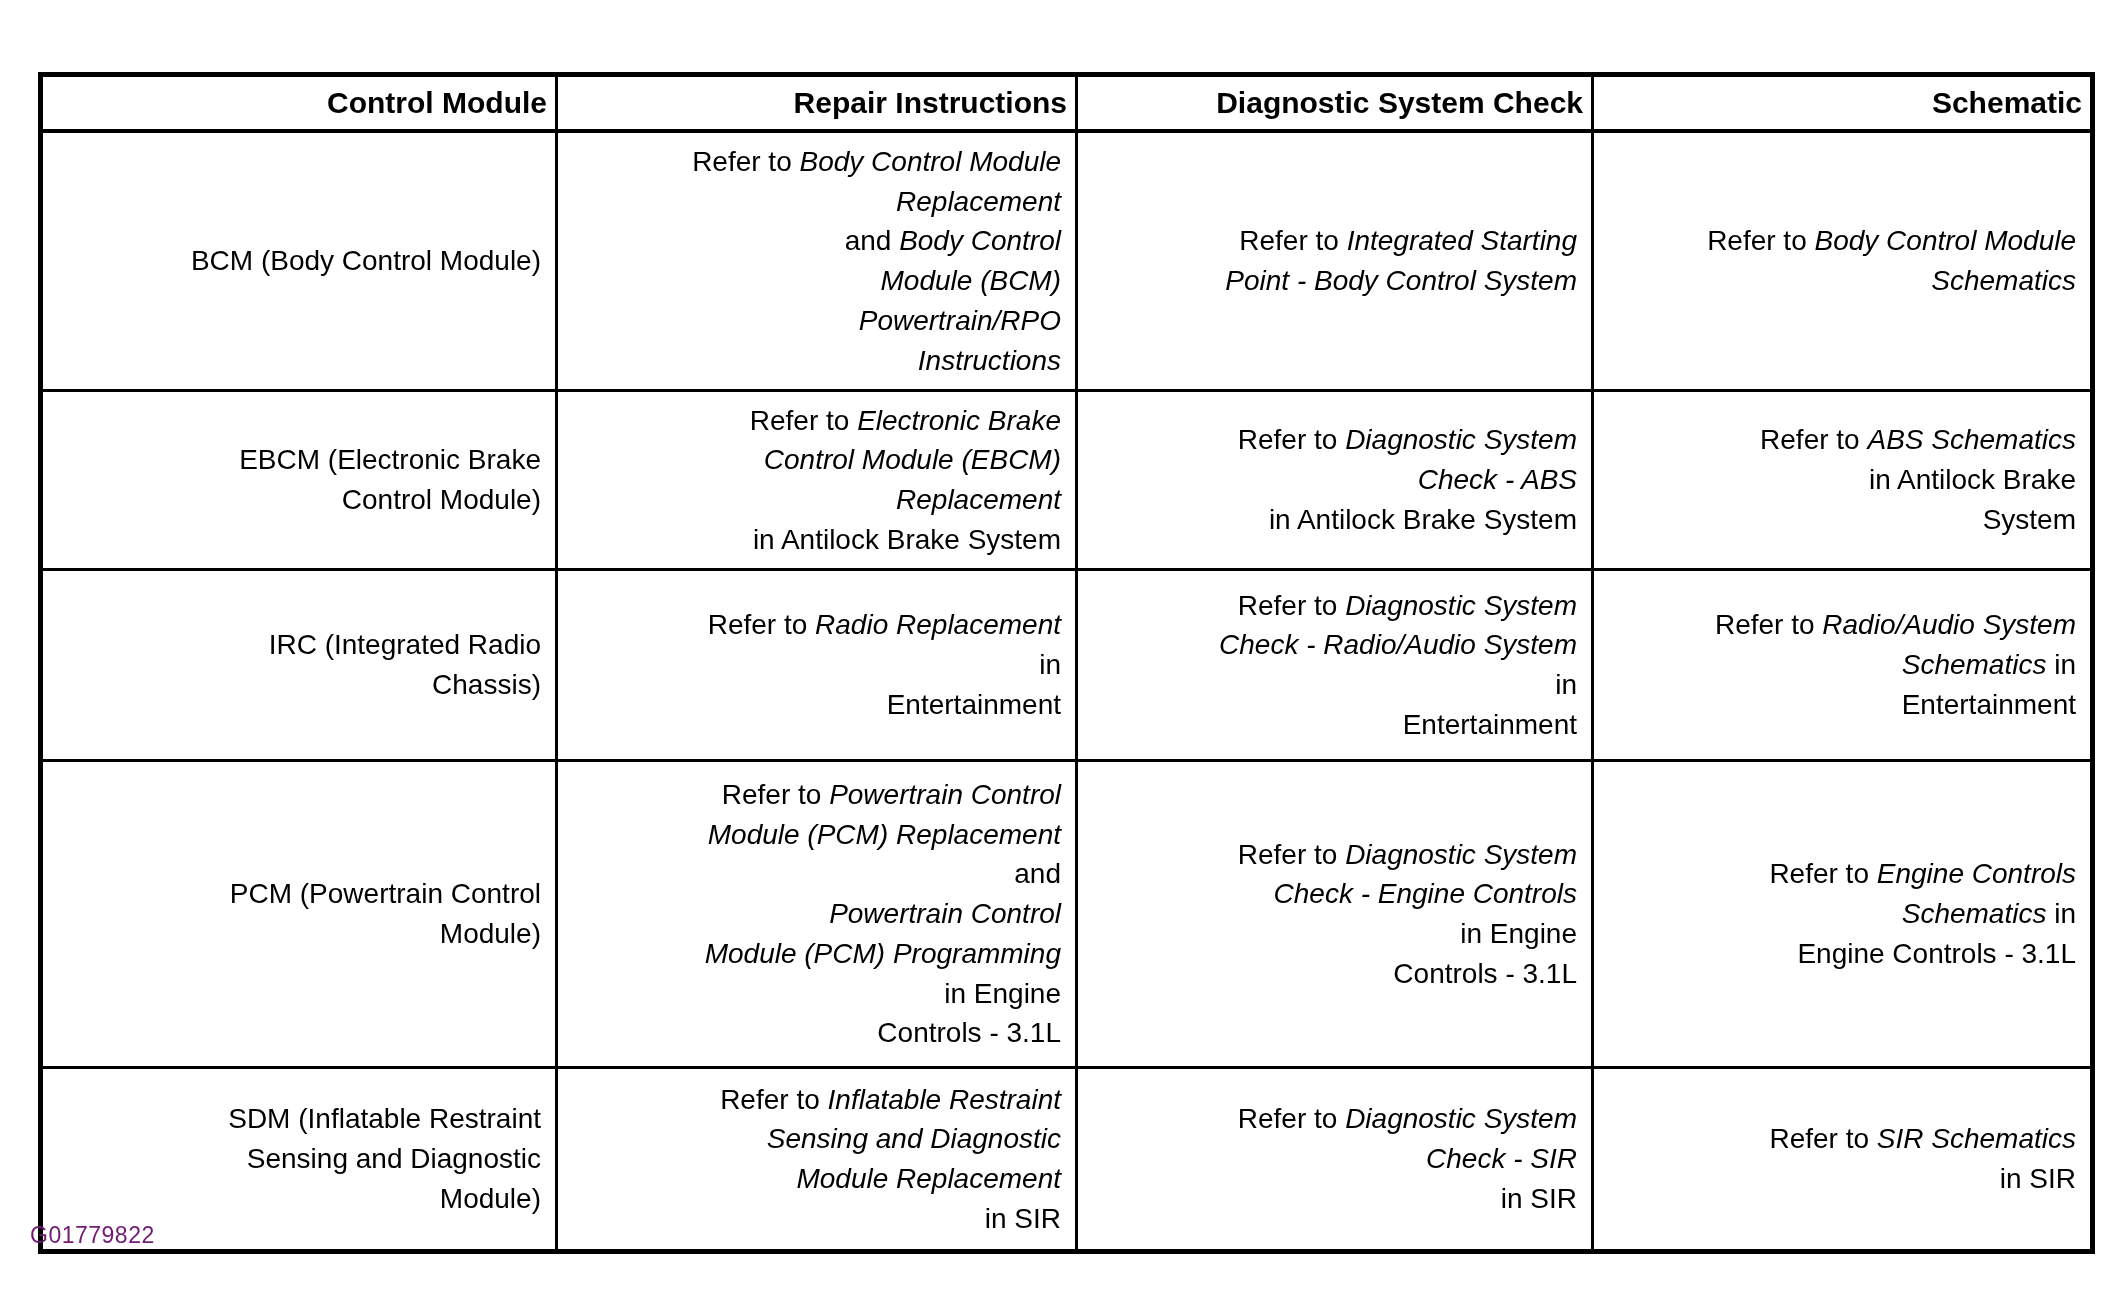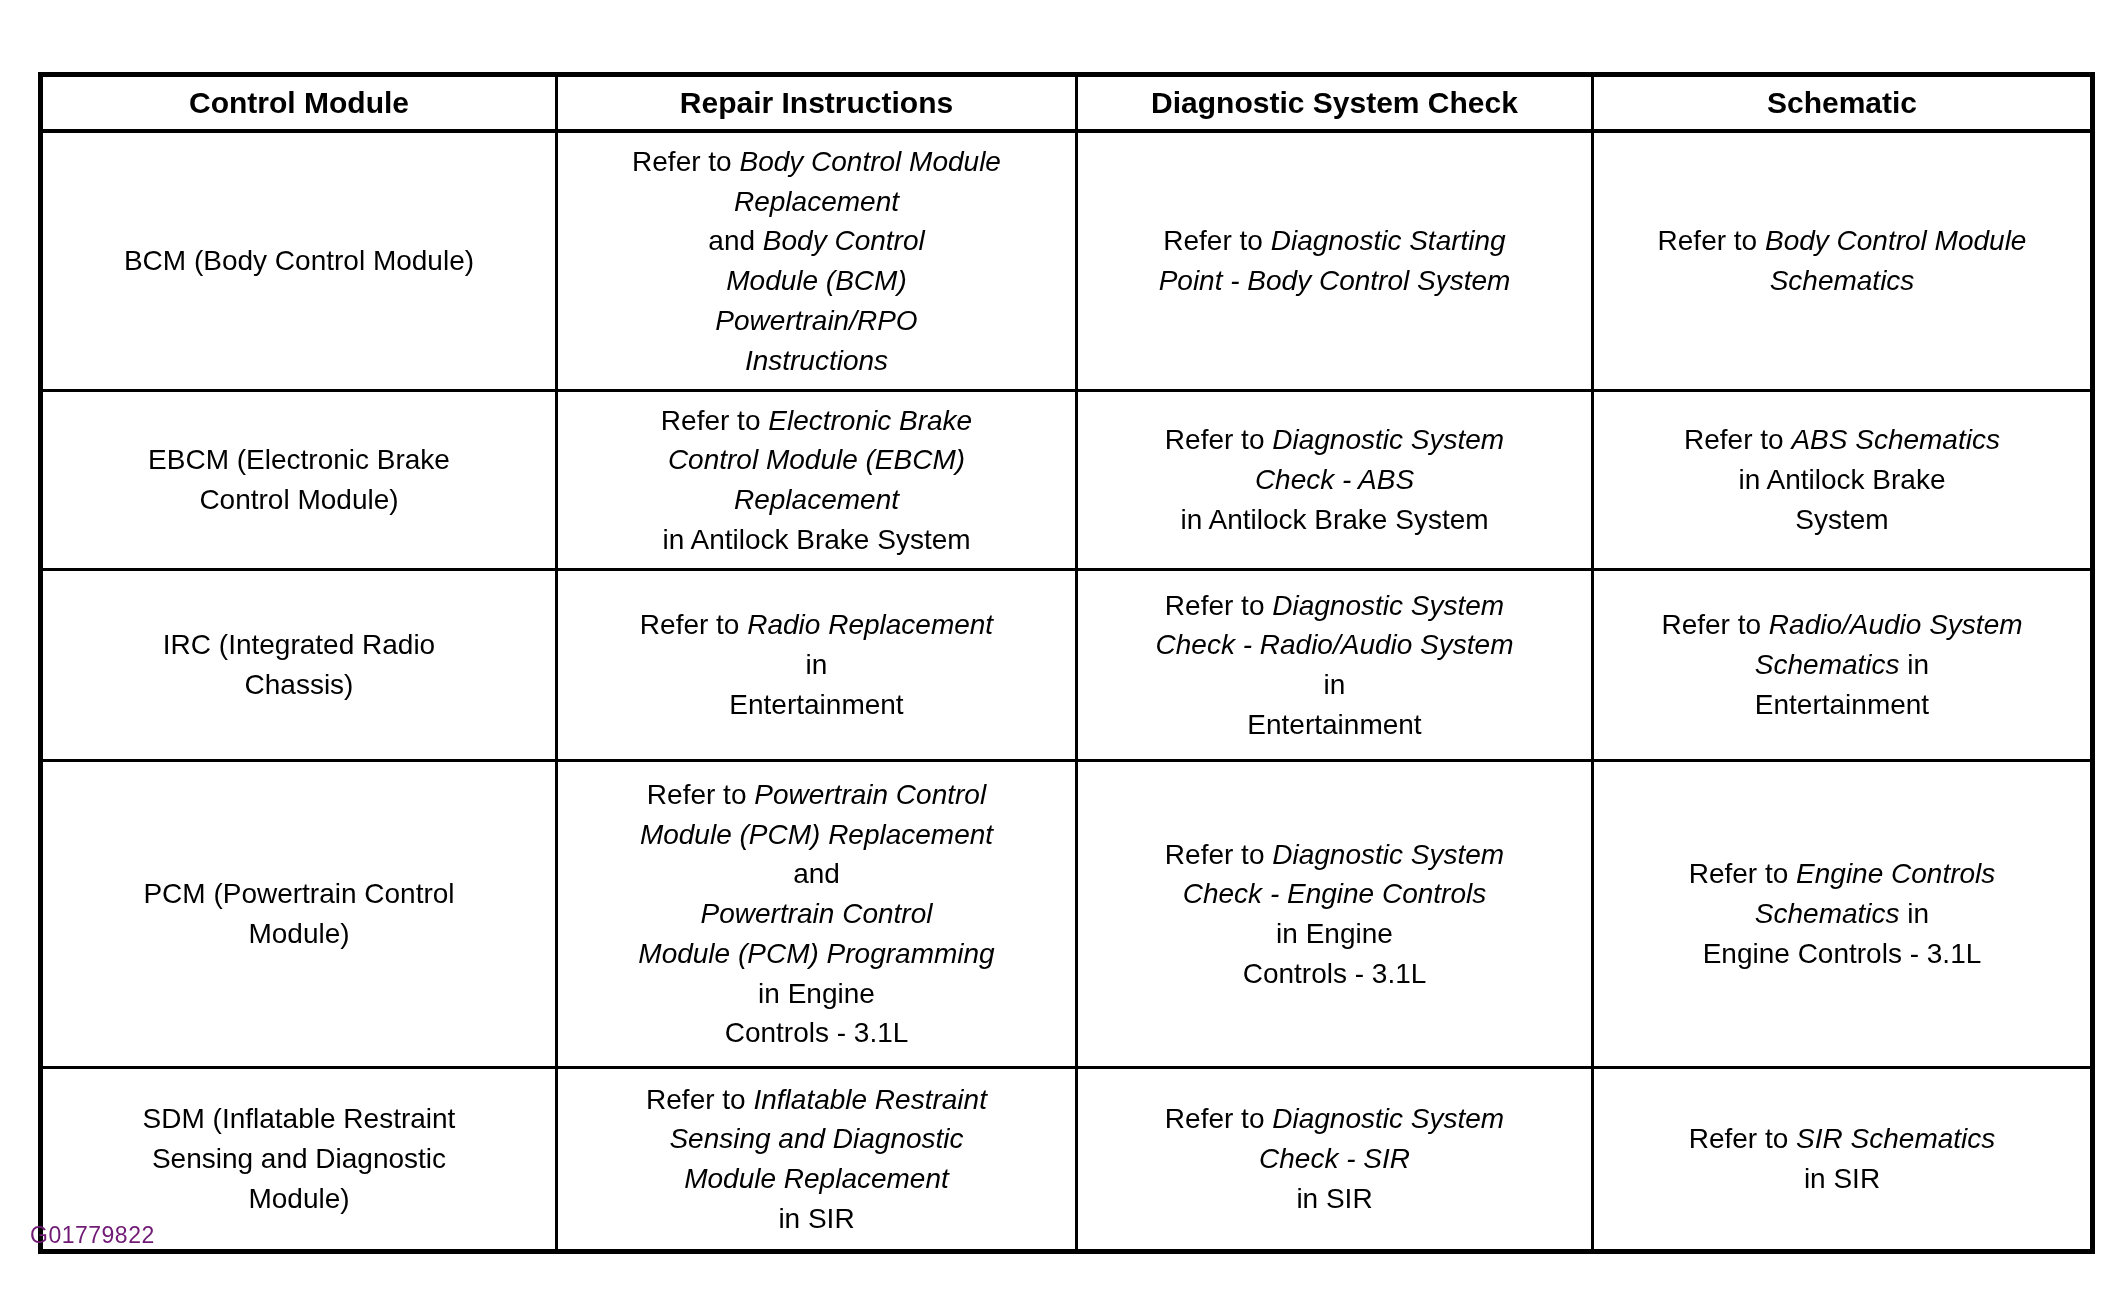--- a/index.html
+++ b/index.html
@@ -21,21 +21,21 @@
     left: 38px;
     top: 72px;
     width: 2052px;
     border-collapse: collapse;
     table-layout: fixed;
     border: 5px solid #000000;
   }
   .cm-table th,
   .cm-table td {
     border: 3px solid #000000;
-    text-align: center;
+    text-align: right;
     vertical-align: middle;
     padding: 6px 14px;
     background: #ffffff;
   }
   .cm-table th {
     font-size: 30px;
     font-weight: bold;
     padding: 9px 8px;
     border-bottom: 4px solid #000000;
   }
@@ -89,21 +89,21 @@
           </td>
           <td>
             <div><span>Refer to </span><em>Body Control Module</em></div>
             <div><em>Replacement</em></div>
             <div><span>and </span><em>Body Control</em></div>
             <div><em>Module (BCM)</em></div>
             <div><em>Powertrain/RPO</em></div>
             <div><em>Instructions</em></div>
           </td>
           <td>
-            <div><span>Refer to </span><em>Diagnostic Starting</em></div>
+            <div><span>Refer to </span><em>Integrated Starting</em></div>
             <div><em>Point - Body Control System</em></div>
           </td>
           <td>
             <div><span>Refer to </span><em>Body Control Module</em></div>
             <div><em>Schematics</em></div>
           </td>
         </tr>
         <tr>
           <td>
             <div><span>EBCM (Electronic Brake</span></div>

